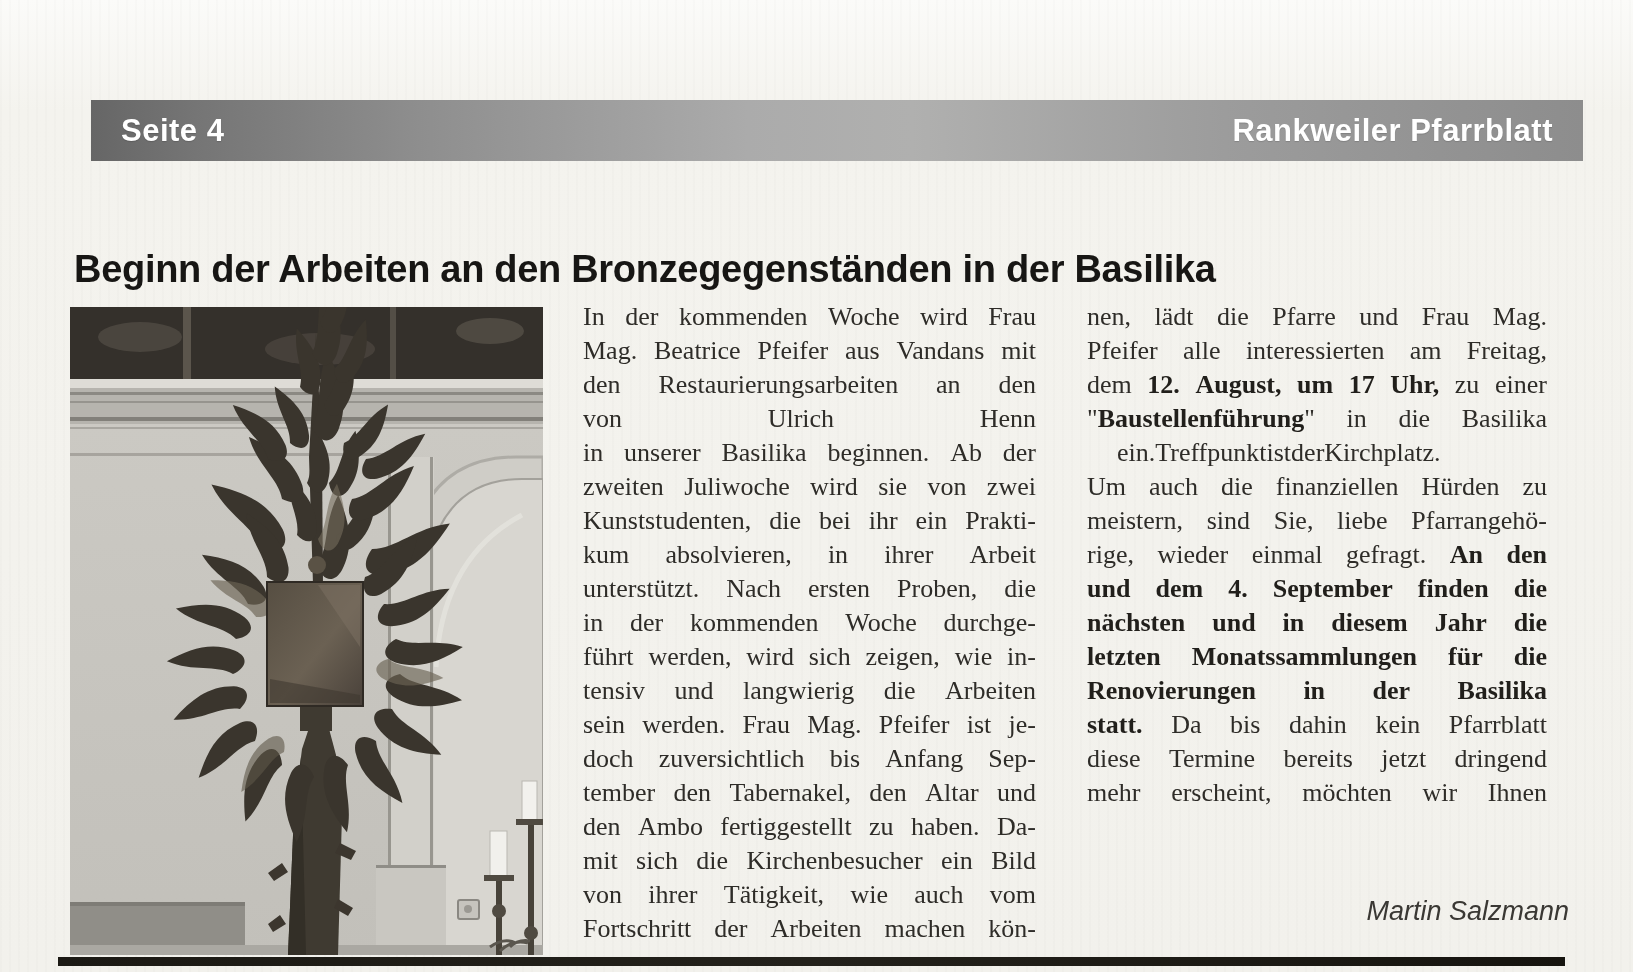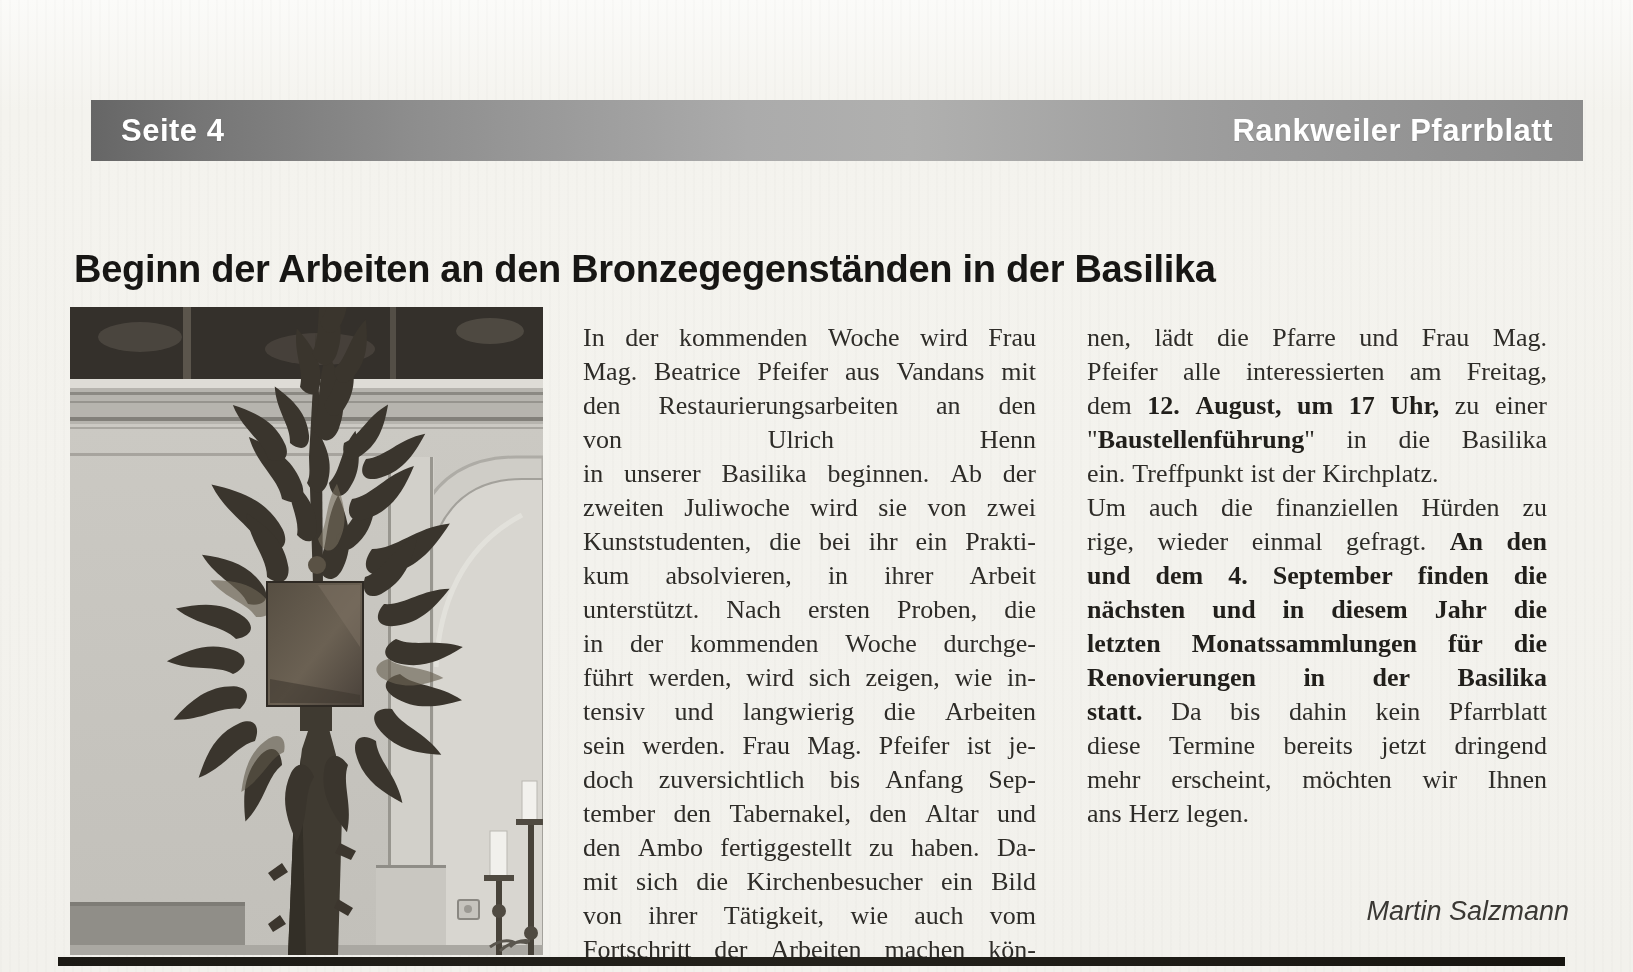--- a/index.html
+++ b/index.html
@@ -40,31 +40,31 @@
     color:#171614;letter-spacing:-0.3px;
   }
   
   .photo{
     position:absolute;left:70px;top:307px;width:473px;height:648px;
     overflow:hidden;
   }
   .photo svg{display:block;width:100%;height:100%;}
   
   .col{
-    position:absolute;top:321px;
+    position:absolute;top:300px;
     color:var(--ink,#2e2c28);
     font-size:26px;line-height:34px;
   }
   .col-mid{left:583px;width:453px;}
   .col-right{left:1087px;width:460px;}
   .tline{
     display:flex;justify-content:space-between;
     height:34px;align-items:baseline;white-space:nowrap;
   }
-  .tline.noju{justify-content:flex-start;gap:7px;}
+  .tline.noju{justify-content:flex-start;margin-left:30px;}
   .w{white-space:pre;}
   .w .b{font-weight:bold;color:#211f1b;}
   
   .signature{
     position:absolute;left:1087px;top:896px;width:482px;
     text-align:right;
     font-family:"Liberation Sans", sans-serif;
     font-style:italic;font-size:27px;color:#3a3834;
   }
   
@@ -405,20 +405,27 @@
       </div>
       <div class="tline">
         <span class="w"><span>Um</span></span>
         <span class="w"><span>auch</span></span>
         <span class="w"><span>die</span></span>
         <span class="w"><span>finanziellen</span></span>
         <span class="w"><span>Hürden</span></span>
         <span class="w"><span>zu</span></span>
       </div>
       <div class="tline">
+        <span class="w"><span>meistern,</span></span>
+        <span class="w"><span>sind</span></span>
+        <span class="w"><span>Sie,</span></span>
+        <span class="w"><span>liebe</span></span>
+        <span class="w"><span>Pfarrangehö-</span></span>
+      </div>
+      <div class="tline">
         <span class="w"><span>rige,</span></span>
         <span class="w"><span>wieder</span></span>
         <span class="w"><span>einmal</span></span>
         <span class="w"><span>gefragt.</span></span>
         <span class="w"><span class="b">An</span></span>
         <span class="w"><span class="b">den</span></span>
       </div>
       <div class="tline">
         <span class="w"><span class="b">und</span></span>
         <span class="w"><span class="b">dem</span></span>
@@ -462,23 +469,18 @@
         <span class="w"><span>jetzt</span></span>
         <span class="w"><span>dringend</span></span>
       </div>
       <div class="tline">
         <span class="w"><span>mehr</span></span>
         <span class="w"><span>erscheint,</span></span>
         <span class="w"><span>möchten</span></span>
         <span class="w"><span>wir</span></span>
         <span class="w"><span>Ihnen</span></span>
       </div>
-      <div class="tline noju">
-        <span class="w"><span>ans</span></span>
-        <span class="w"><span>Herz</span></span>
-        <span class="w"><span>legen.</span></span>
-      </div>
     </div>
 
   <div class="signature">Martin Salzmann</div>
 
   <div class="bottom-rule"></div>
 </div>
 
 </body></html>

